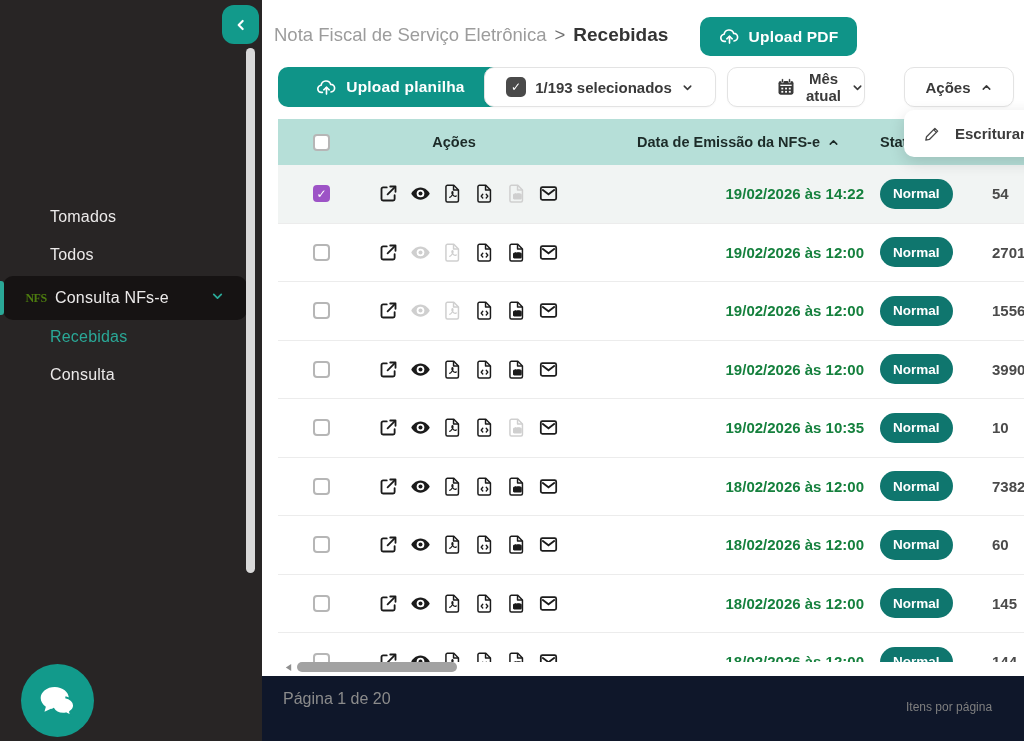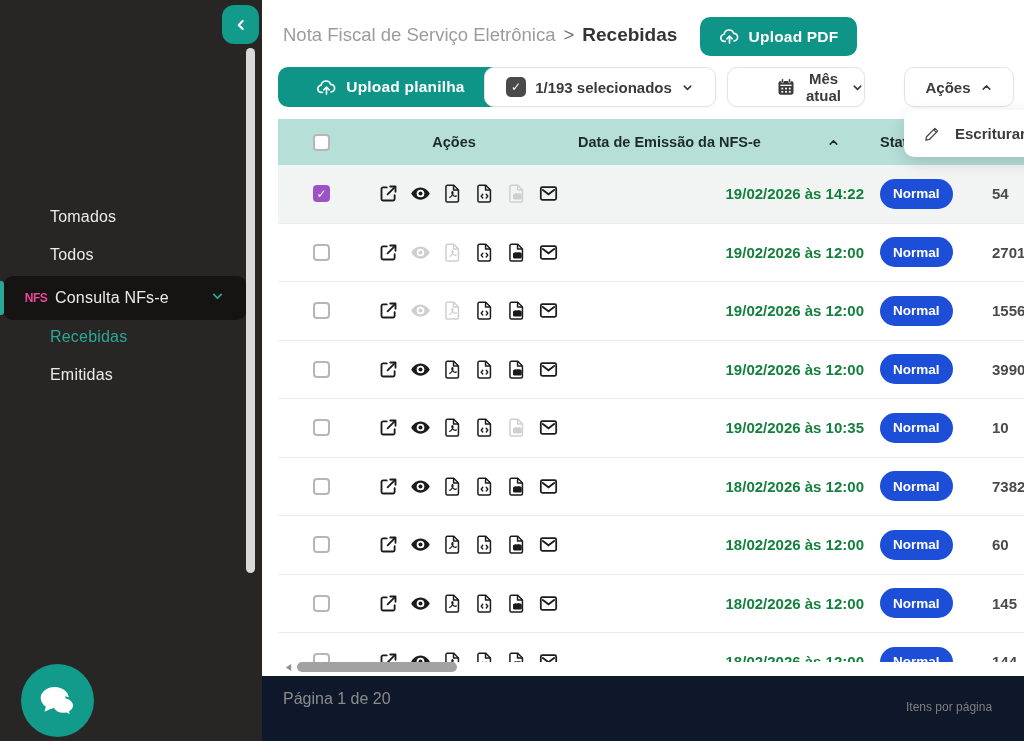--- a/index.html
+++ b/index.html
@@ -12,34 +12,34 @@
   .collapse-btn { position:absolute; left:222px; top:5px; width:37px; height:39px; border:none;
     background:#129a8b; border-radius:12px; color:#fff; display:flex; align-items:center; justify-content:center; cursor:pointer; }
   .collapse-btn svg { width:16px; height:16px; }
   .sb-scrollbar { position:absolute; left:246px; top:48px; width:9px; height:525px; background:#d9d9d9; border-radius:5px; }
   .sb-item { position:absolute; left:0; width:247px; height:36px; display:flex; align-items:center; cursor:pointer; }
   .sb-item.active { left:3px; width:244px; height:44px; background:#161313; border-radius:10px; }
   .accent { position:absolute; left:-3px; top:5px; width:4px; height:34px; background:#2aa897; border-radius:0 3px 3px 0; }
   .sb-icon { position:absolute; left:20px; width:26px; height:24px; display:flex; align-items:center; justify-content:center; color:#d6d4d4; }
   .sb-icon svg { width:22px; height:22px; }
   .badge-txt { font-weight:800; font-size:12px; letter-spacing:-0.5px; color:#cfcdcd; font-family:"Liberation Sans",sans-serif; }
-  .badge-txt.teal { color:#ec4899; }
+  .badge-txt.teal { color:#4d7c0f;font-family:Liberation Serif, serif; }
   .sb-label { margin-left:52px; font-size:16px; color:#eceaea; font-weight:500; letter-spacing:0.2px; }
   .sb-item.sub .sb-label { margin-left:50px; }
   .sb-item.selected .sb-label { color:#2aa897; }
   .sb-chev { position:absolute; right:22px; top:50%; transform:translateY(-50%); color:#c9c7c7; }
   .sb-chev svg { width:15px; height:15px; }
   .sb-chev.teal { color:#2aa897; }
   .chat-fab { position:absolute; left:21px; top:664px; width:73px; height:73px; border-radius:50%;
     background:#129a8b; display:flex; align-items:center; justify-content:center; cursor:pointer; }
   .chat-fab svg { width:52px; height:52px; }
 
   
   .main { position:absolute; left:262px; top:0; width:762px; height:741px; background:#fff; }
-  .breadcrumb { position:absolute; left:21px; top:24px; font-size:18.5px; color:#9c9c9c; white-space:nowrap; }
+  .breadcrumb { position:absolute; left:12px; top:24px; font-size:18.5px; color:#9c9c9c; white-space:nowrap; }
   .breadcrumb .sep { margin:0 8px; color:#6f6f6f; }
   .breadcrumb .current { color:#343434; font-weight:600; font-size:19px; }
   .btn-teal { position:absolute; background:#0f9488; color:#fff; border:none; border-radius:10px;
     font-weight:700; font-size:15.5px; display:flex; align-items:center; justify-content:center; gap:9px;
     cursor:pointer; font-family:inherit; letter-spacing:0.2px; }
   .btn-teal svg { width:21px; height:21px; }
   #btn-upload-pdf { left:438px; top:17px; width:157px; height:39px; }
   #btn-upload-planilha { left:16px; top:67px; width:225px; height:40px; }
   .pill { position:absolute; top:67px; height:40px; background:#fff; border:1px solid #e3e3e3; border-radius:10px;
     display:flex; align-items:center; justify-content:center; gap:9px; font-size:15px; font-weight:700; color:#3a3a3a;
@@ -63,32 +63,32 @@
   .table { position:absolute; left:16px; top:119px; width:746px; height:543px; overflow:hidden; }
   .thead { display:grid; grid-template-columns:52px 248px 290px 120px 1fr; height:46px; background:#b6dfd8;
     align-items:center; color:#1c2b28; font-size:14.5px; font-weight:700; }
   .trow { display:grid; grid-template-columns:52px 248px 290px 120px 1fr; height:58.5px; align-items:center;
     background:#fff; border-bottom:1px solid #ececec; }
   .trow.selected { background:#f1f4f3; }
   .td { display:flex; align-items:center; }
   .c-check { padding-left:35px; }
   .h-act { justify-content:center; display:flex; }
   .c-act { padding-left:48px; gap:11px; }
-  .h-date { justify-content:space-between; padding-right:28px; display:flex; align-items:center; gap:7px; }
+  .h-date { justify-content:flex-end; padding-right:28px; display:flex; align-items:center; gap:7px; }
   .c-date { justify-content:flex-end; padding-right:4px; font-size:15px; font-weight:600; color:#15803d; }
   .h-status, .c-status { padding-left:12px; }
   .h-num, .c-num { padding-left:4px; font-size:15px; font-weight:700; color:#4a4a4a; }
   .sort svg { width:13px; height:13px; color:#1c2b28; }
   .cb { width:17px; height:17px; border:2px solid #b6b6b6; border-radius:4px; background:#fff; cursor:pointer;
     display:flex; align-items:center; justify-content:center; font-size:12px; font-weight:700; color:#fff; }
   .cb.checked { background:#9d53c6; border-color:#9d53c6; }
   .aicon { width:21px; height:21px; color:#1b1b1b; cursor:pointer; display:inline-flex; }
   .aicon svg { width:21px; height:21px; }
   .aicon.dis { color:#cfcfcf; cursor:default; }
-  .badge { min-width:71px; height:30px; padding:0 13px; background:#1d4ed8; border-radius:16px; color:#fff;
+  .badge { min-width:71px; height:30px; padding:0 13px; background:#0f766e; border-radius:16px; color:#fff;
     font-size:13.5px; font-weight:700; display:inline-flex; align-items:center; justify-content:center; }
 
   
   .hscroll { position:absolute; left:16px; top:661px; width:746px; height:12px; display:flex; align-items:center; }
   .hs-arrow { margin-left:6px; margin-right:4px; display:flex; }
   .hs-arrow svg { width:9px; height:9px; color:#8f8f8f; }
   .hs-thumb { width:160px; height:10px; background:#a2a2a2; border-radius:5px; cursor:grab; }
   .footer { position:absolute; left:0; top:676px; width:762px; height:65px; background:#0f172a; }
   .page-label { position:absolute; left:21px; top:14px; font-size:16px; color:#8b8b8b; }
   .items-label { position:absolute; left:644px; top:24px; font-size:12px; color:#7f7f7f; white-space:nowrap; }
@@ -136,21 +136,21 @@
           <span class="sb-icon badge-txt teal">NFS</span>
           <span class="sb-label">Consulta NFs-e</span>
           <span class="sb-chev teal"><svg viewBox="0 0 24 24" fill="none" stroke="currentColor" stroke-width="2.8" stroke-linecap="round" stroke-linejoin="round">
               <path d="M6 9.5l6 6 6-6"></path>
             </svg></span>
         </div>
         <div class="sb-item sub selected" style="top:319px">
           <span class="sb-label">Recebidas</span>
         </div>
         <div class="sb-item sub" style="top:357px">
-          <span class="sb-label">Emitidas</span>
+          <span class="sb-label">Consulta</span>
         </div>
         <div class="sb-item main" style="top:399px"></div>
         <div class="sb-item main" style="top:454px"></div>
         <div class="sb-item main" style="top:509px"></div>
         <div class="sb-item main" style="top:564px"></div>
         <div class="sb-item main" style="top:619px"></div>
       </nav>
     <button class="collapse-btn">
       <span style="display: inline-flex;">
           <svg viewBox="0 0 24 24" fill="none" stroke="currentColor" stroke-width="3.2" stroke-linecap="round" stroke-linejoin="round">

